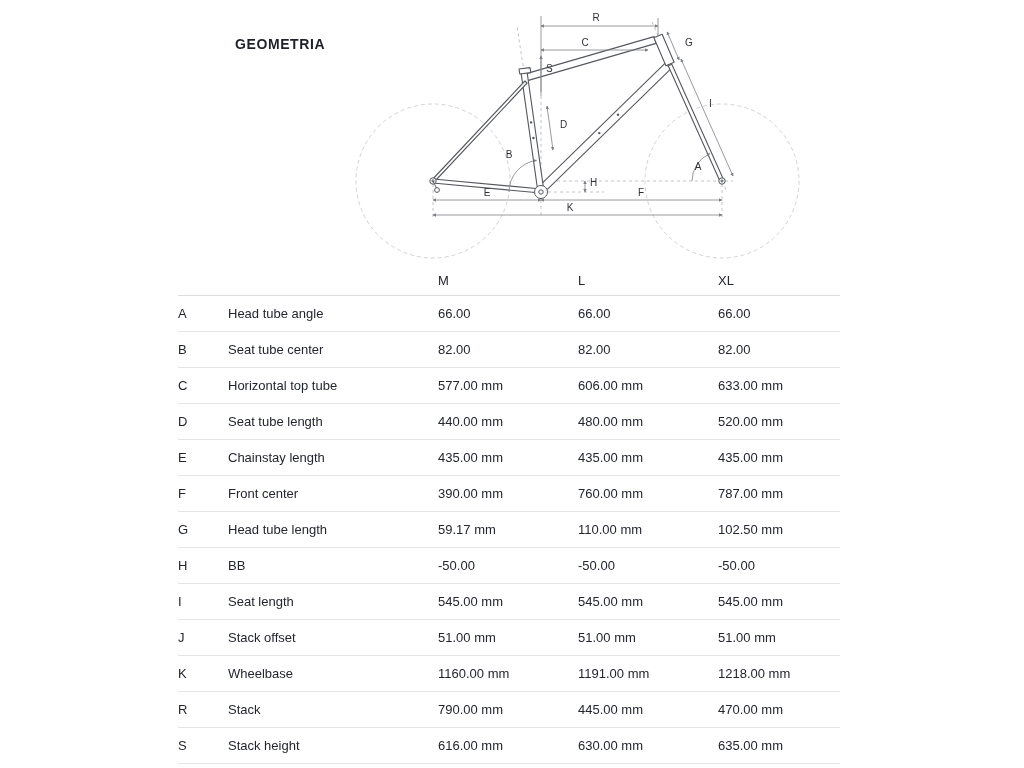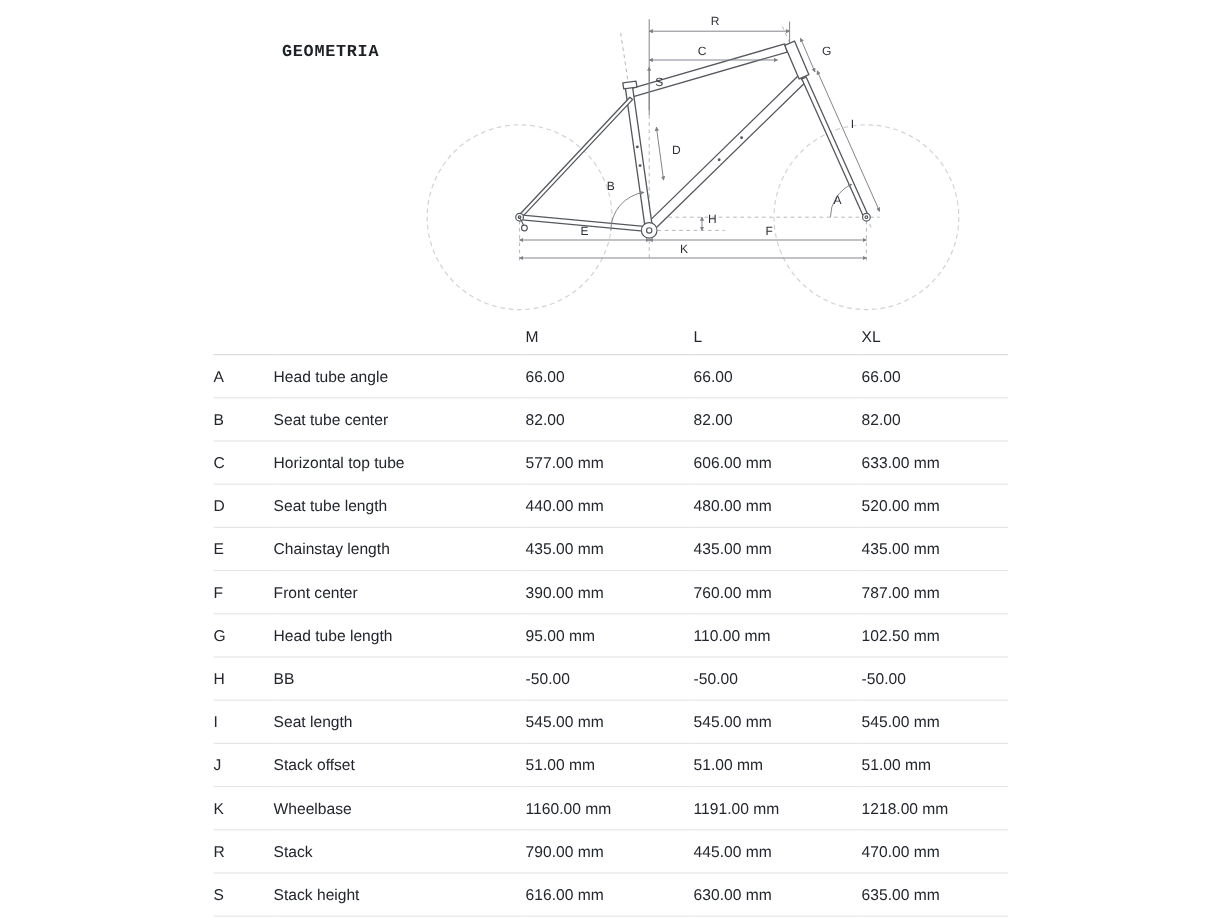--- a/index.html
+++ b/index.html
@@ -2,21 +2,21 @@
 <html><head>
 <meta charset="utf-8">
 <style>
   html,body { margin:0; padding:0; background:#fff; }
   .page {
     position:relative; width:1024px; height:768px; overflow:hidden;
     background:#ffffff; font-family:"Liberation Sans", sans-serif; color:#23262e;
   }
   .title {
     position:absolute; left:235px; top:36px;
-    font-size:14px; font-weight:700; letter-spacing:0.6px; color:#1e2128;font-family:Liberation Mono, monospace;
+    font-size:14px; font-weight:700; letter-spacing:0.6px; color:#1e2128;
   }
   .diagram { position:absolute; left:350px; top:6px; }
 
   
   .wheel circle { fill:none; stroke:#d2d3d6; stroke-width:1; stroke-dasharray:4 3; }
   .dash line { stroke:#a6a9ae; stroke-width:0.7; stroke-dasharray:3 3; fill:none; }
   .frame polygon { fill:#ffffff; stroke:#55585e; stroke-width:1.1; stroke-linejoin:round; }
   .hubs circle { fill:#ffffff; stroke:#55585e; stroke-width:1; }
   .hubs .thin { stroke:#55585e; stroke-width:0.9; }
   .hubs .boss { fill:#55585e; stroke:none; }
@@ -183,21 +183,21 @@
         <tr>
       <td class="c-letter">F</td>
       <td class="c-name">Front center</td>
       <td class="c-val">390.00 mm</td>
       <td class="c-val">760.00 mm</td>
       <td class="c-val">787.00 mm</td>
     </tr>
         <tr>
       <td class="c-letter">G</td>
       <td class="c-name">Head tube length</td>
-      <td class="c-val">95.00 mm</td>
+      <td class="c-val">59.17 mm</td>
       <td class="c-val">110.00 mm</td>
       <td class="c-val">102.50 mm</td>
     </tr>
         <tr>
       <td class="c-letter">H</td>
       <td class="c-name">BB</td>
       <td class="c-val">-50.00</td>
       <td class="c-val">-50.00</td>
       <td class="c-val">-50.00</td>
     </tr>

